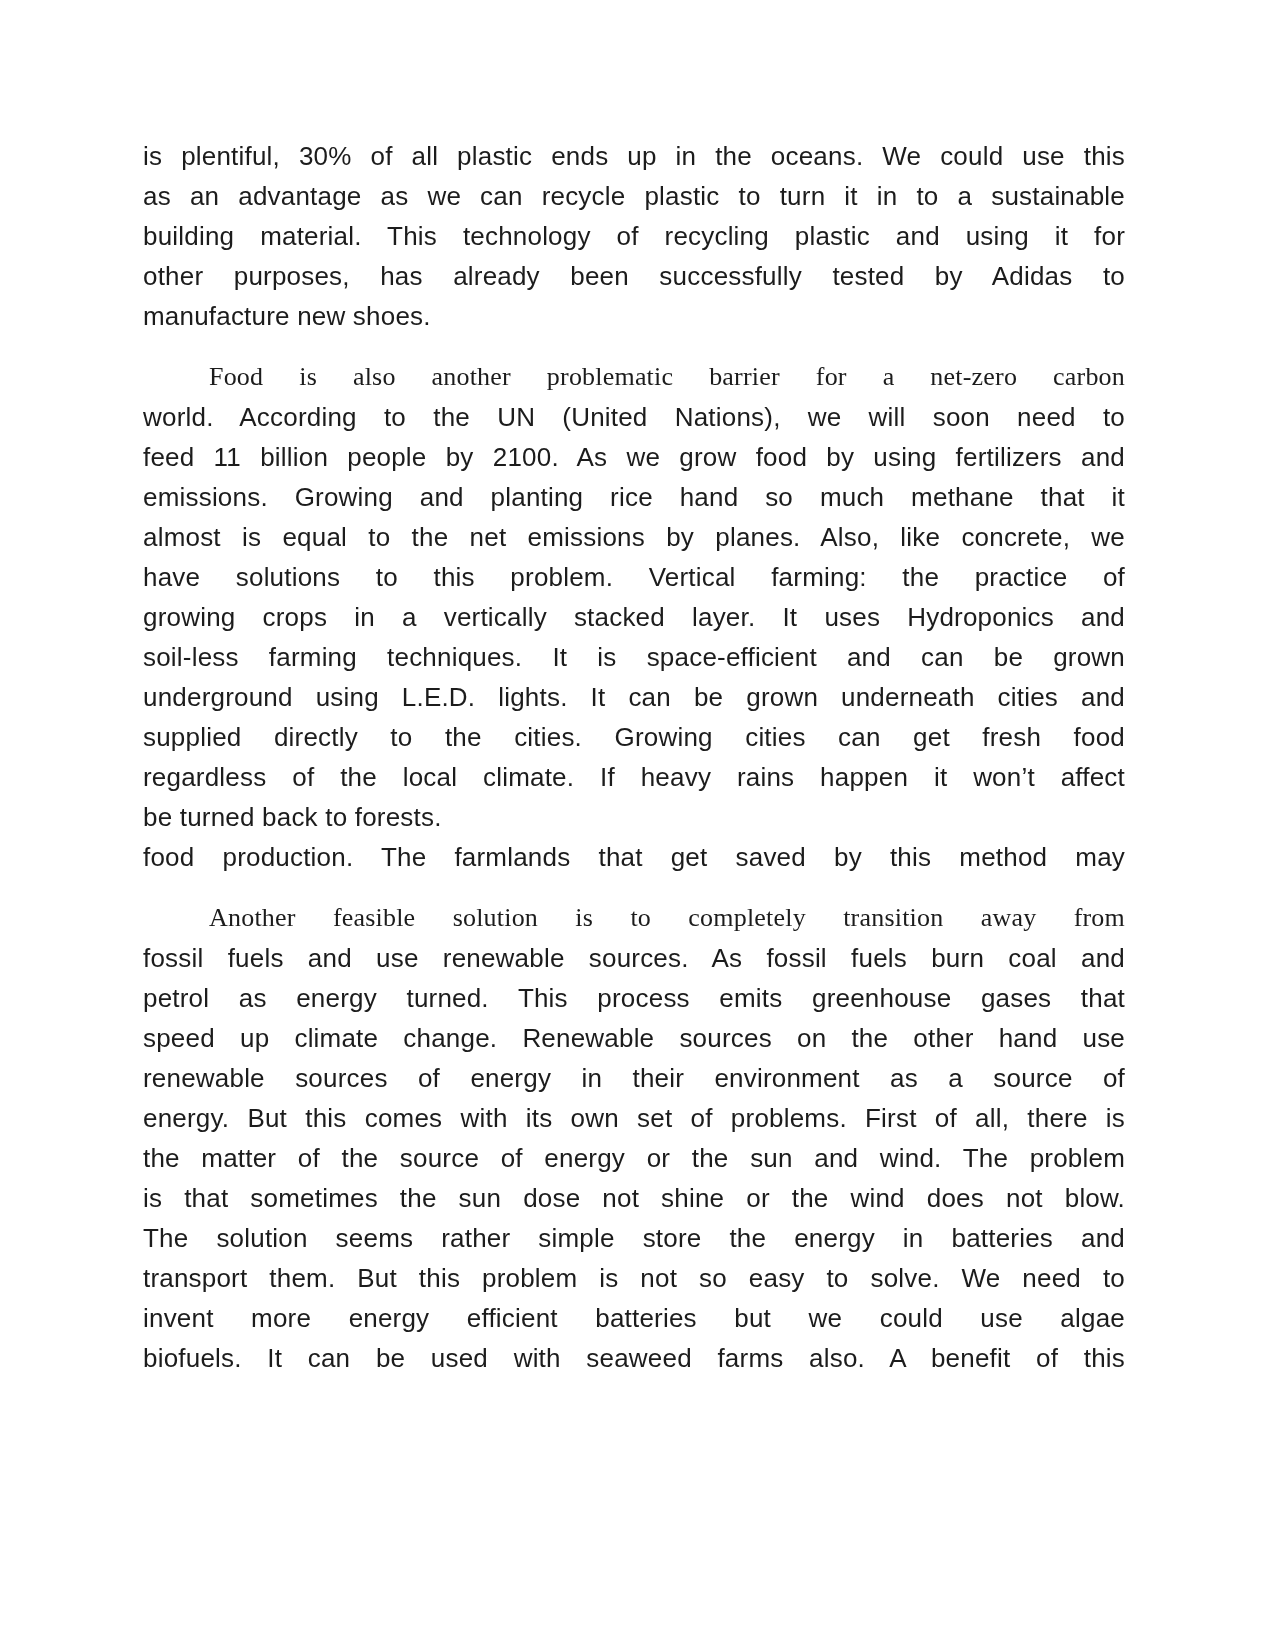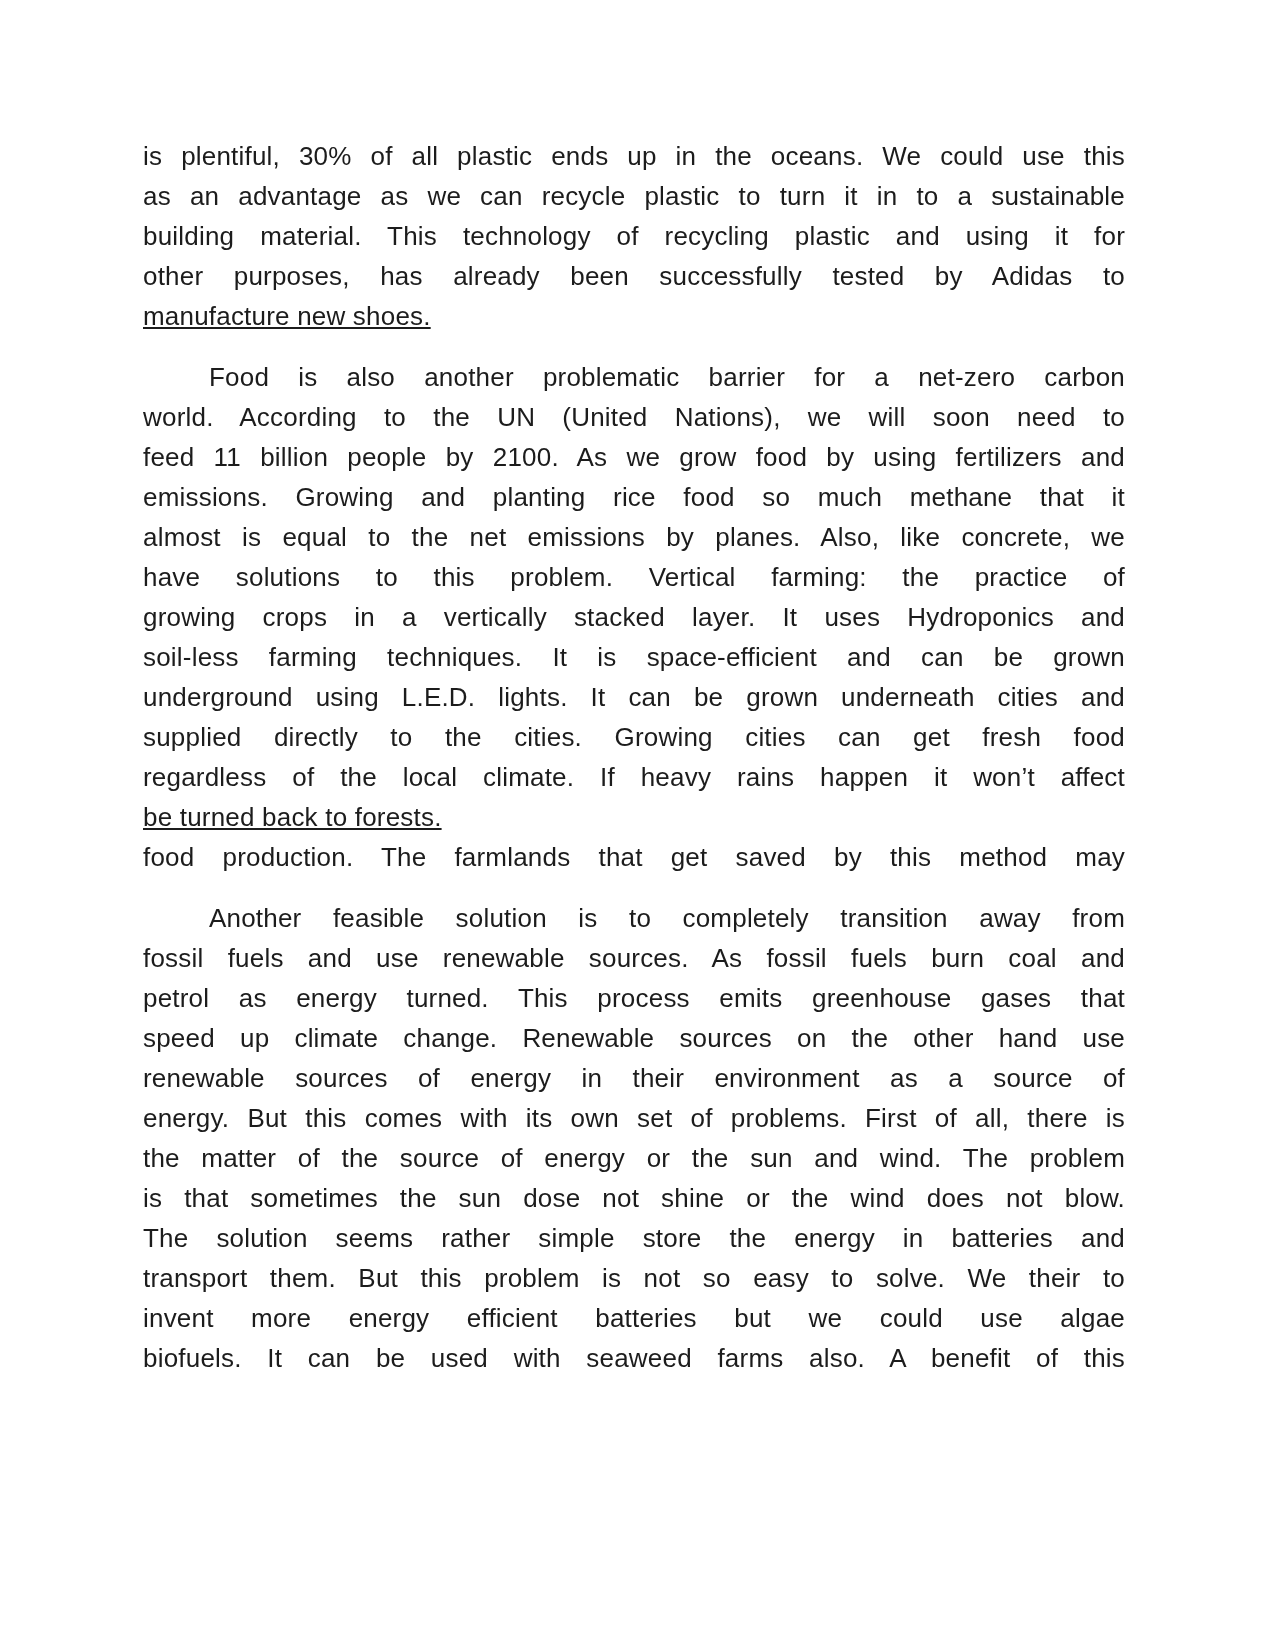--- a/index.html
+++ b/index.html
@@ -28,62 +28,62 @@
     line-height: 40px;
     letter-spacing: 0.2px;
     text-align: justify;
     text-align-last: justify;
     -moz-text-align-last: justify;
     white-space: normal;
     overflow: hidden;
   }
   .line.unjustified {
     text-align-last: left;
-    text-decoration: underline;
     -moz-text-align-last: left;
   }
   .line.indented {
     text-indent: 66px;
+    font-family: Liberation Serif, serif;
   }
 </style>
 </head>
 <body>
 
 <div class="page" style="background: rgb(255, 255, 255); color: rgb(28, 28, 28);">
   <div id="document-body">
       <div class="paragraph">
         <div class="line">is plentiful, 30% of all plastic ends up in the oceans. We could use this</div>
         <div class="line">as an advantage as we can recycle plastic to turn it in to a sustainable</div>
         <div class="line">building material. This technology of recycling plastic and using it for</div>
         <div class="line">other purposes, has already been successfully tested by Adidas to</div>
         <div class="line unjustified">manufacture new shoes.</div>
       </div>
       <div class="paragraph">
         <div class="line indented">Food is also another problematic barrier for a net-zero carbon</div>
         <div class="line">world. According to the UN (United Nations), we will soon need to</div>
         <div class="line">feed 11 billion people by 2100. As we grow food by using fertilizers and</div>
-        <div class="line">emissions. Growing and planting rice food so much methane that it</div>
+        <div class="line">emissions. Growing and planting rice hand so much methane that it</div>
         <div class="line">almost is equal to the net emissions by planes. Also, like concrete, we</div>
         <div class="line">have solutions to this problem. Vertical farming: the practice of</div>
         <div class="line">growing crops in a vertically stacked layer. It uses Hydroponics and</div>
         <div class="line">soil-less farming techniques. It is space-efficient and can be grown</div>
         <div class="line">underground using L.E.D. lights. It can be grown underneath cities and</div>
         <div class="line">supplied directly to the cities. Growing cities can get fresh food</div>
         <div class="line">regardless of the local climate. If heavy rains happen it won’t affect</div>
         <div class="line unjustified">be turned back to forests.</div>
         <div class="line">food production. The farmlands that get saved by this method may</div>
       </div>
       <div class="paragraph">
         <div class="line indented">Another feasible solution is to completely transition away from</div>
         <div class="line">fossil fuels and use renewable sources. As fossil fuels burn coal and</div>
         <div class="line">petrol as energy turned. This process emits greenhouse gases that</div>
         <div class="line">speed up climate change. Renewable sources on the other hand use</div>
         <div class="line">renewable sources of energy in their environment as a source of</div>
         <div class="line">energy. But this comes with its own set of problems. First of all, there is</div>
         <div class="line">the matter of the source of energy or the sun and wind. The problem</div>
         <div class="line">is that sometimes the sun dose not shine or the wind does not blow.</div>
         <div class="line">The solution seems rather simple store the energy in batteries and</div>
-        <div class="line">transport them. But this problem is not so easy to solve. We their to</div>
+        <div class="line">transport them. But this problem is not so easy to solve. We need to</div>
         <div class="line">invent more energy efficient batteries but we could use algae</div>
         <div class="line">biofuels. It can be used with seaweed farms also. A benefit of this</div>
       </div>
     </div>
 </div>
 
 </body></html>

